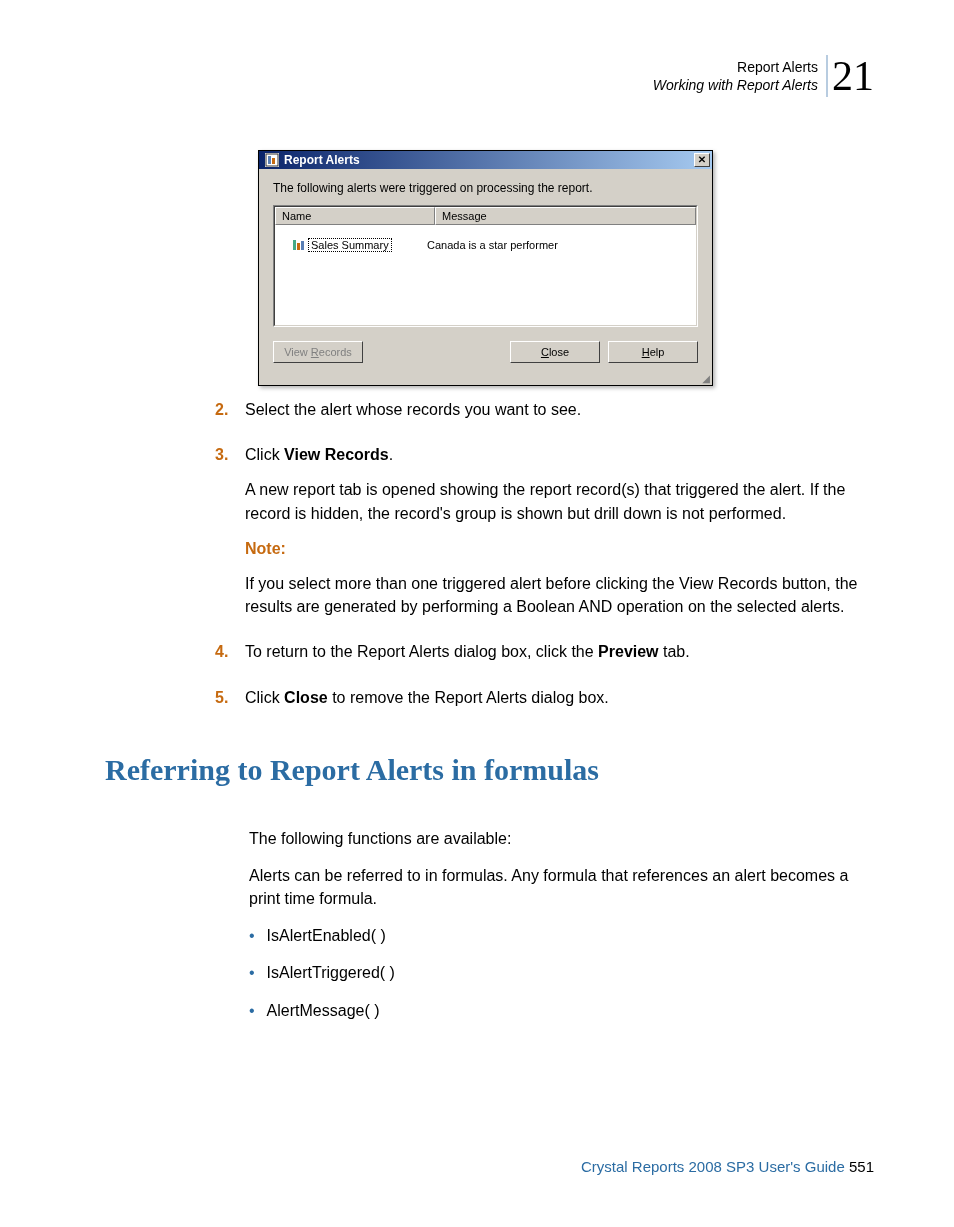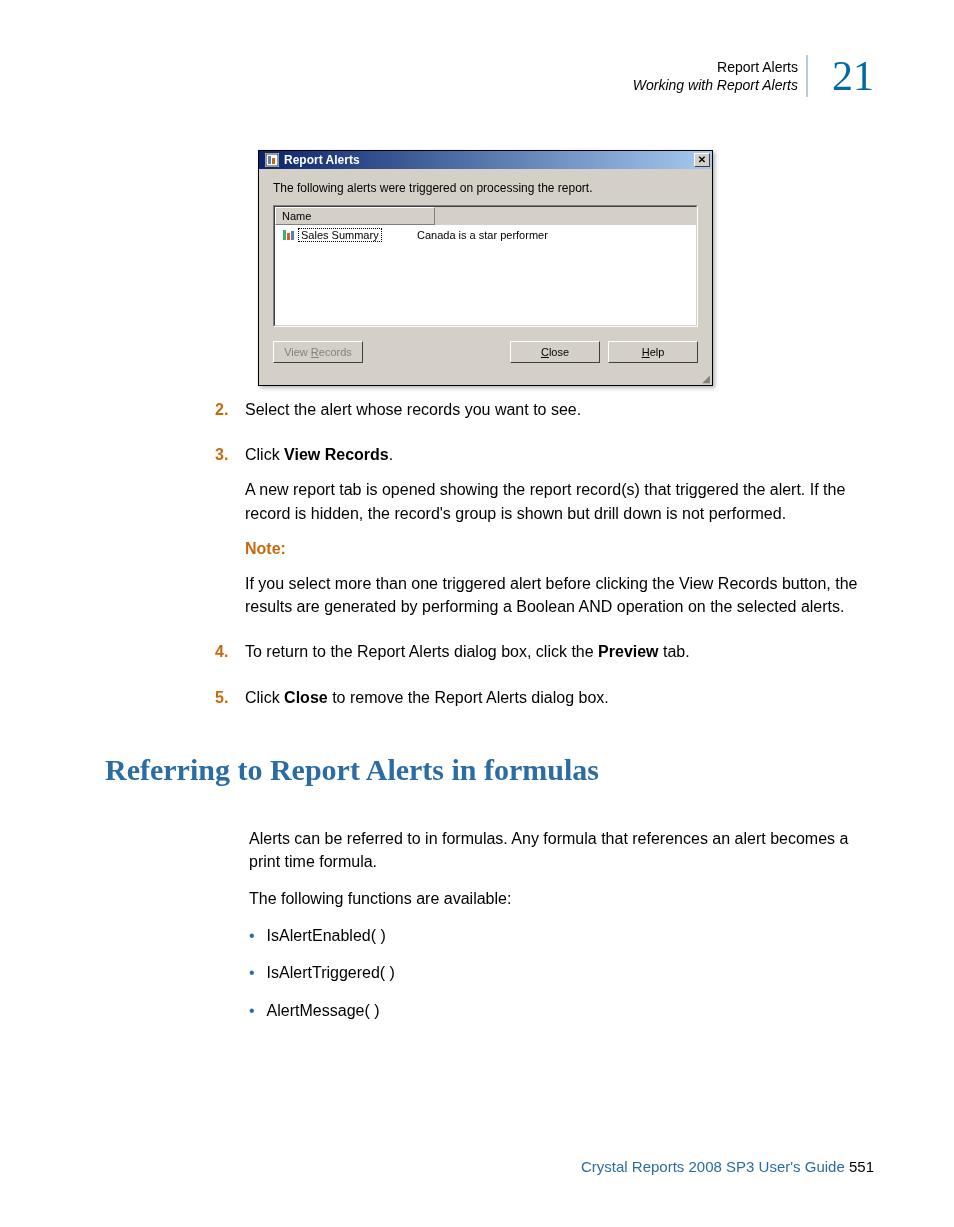--- a/index.html
+++ b/index.html
@@ -22,25 +22,25 @@
   .header-text {
     text-align: right;
     font-size: 14px;
     line-height: 1.3;
   }
   .header-text .title { color: #000; }
   .header-text .subtitle { font-style: italic; color: #000; }
   .chapter-num {
     font-family: "Palatino Linotype", Palatino, Georgia, serif;
     font-size: 42px;
-    color: #0369a1;
+    color: #000000;
     font-weight: normal;
     line-height: 1;
     border-left: 2px solid #b8cce0;
-    padding-left: 24px;
+    padding-left: 4px;
   }
   .dialog-wrap {
     position: absolute;
     top: 150px;
     left: 258px;
     width: 455px;
   }
   .dialog {
     width: 100%;
     background: #d4d0c8;
@@ -109,21 +109,21 @@
     background: #d4d0c8;
     font-size: 11px;
   }
   .lv-h {
     padding: 2px 6px;
     border: 1px solid #fff;
     border-right-color: #808080;
     border-bottom-color: #808080;
   }
   .lv-rows {
-    padding: 2px;
+    padding: 12px;
   }
   .lv-row {
     display: flex;
     font-size: 11px;
     padding: 1px 4px;
     align-items: center;
   }
   .row-icon {
     width: 14px;
     height: 14px;
@@ -259,20 +259,21 @@
         <span>Report Alerts</span>
       </div>
       <div class="close-btn">✕</div>
     </div>
     <div class="dialog-body">
       <div class="intro-text">The following alerts were triggered on processing the report.</div>
       <div class="listview">
         <div class="lv-inner">
           <div class="lv-headers">
             <div class="lv-h" style="width:160px">Name</div>
+            <div class="lv-h" style="flex:1">Message</div>
           </div>
           <div class="lv-rows">
             <div class="lv-row">
               <div style="width:136px;display:flex;align-items:center">
                 <span class="row-icon">
                   <svg width="14" height="14" viewBox="0 0 14 14">
                       <rect x="2" y="2" width="3" height="10" fill="#4a8"></rect>
                       <rect x="6" y="5" width="3" height="7" fill="#c66a10"></rect>
                       <rect x="10" y="3" width="3" height="9" fill="#5a7fb5"></rect>
                     </svg>
@@ -324,22 +325,22 @@
 
   <div class="step">
     <div class="step-num">5.</div>
     <div class="step-body">
       <p><span>Click </span><b>Close</b><span> to remove the Report Alerts dialog box.</span></p>
     </div>
   </div>
 
   <h2 class="h2">Referring to Report Alerts in formulas</h2>
 
+  <p class="para">The following functions are available:</p>
   <p class="para">Alerts can be referred to in formulas. Any formula that references an alert becomes a print time formula.</p>
-  <p class="para">The following functions are available:</p>
 
   <div class="bullet">
     <span class="dot">•</span>
     <span>IsAlertEnabled( )</span>
   </div>
   <div class="bullet">
     <span class="dot">•</span>
     <span>IsAlertTriggered( )</span>
   </div>
   <div class="bullet">

